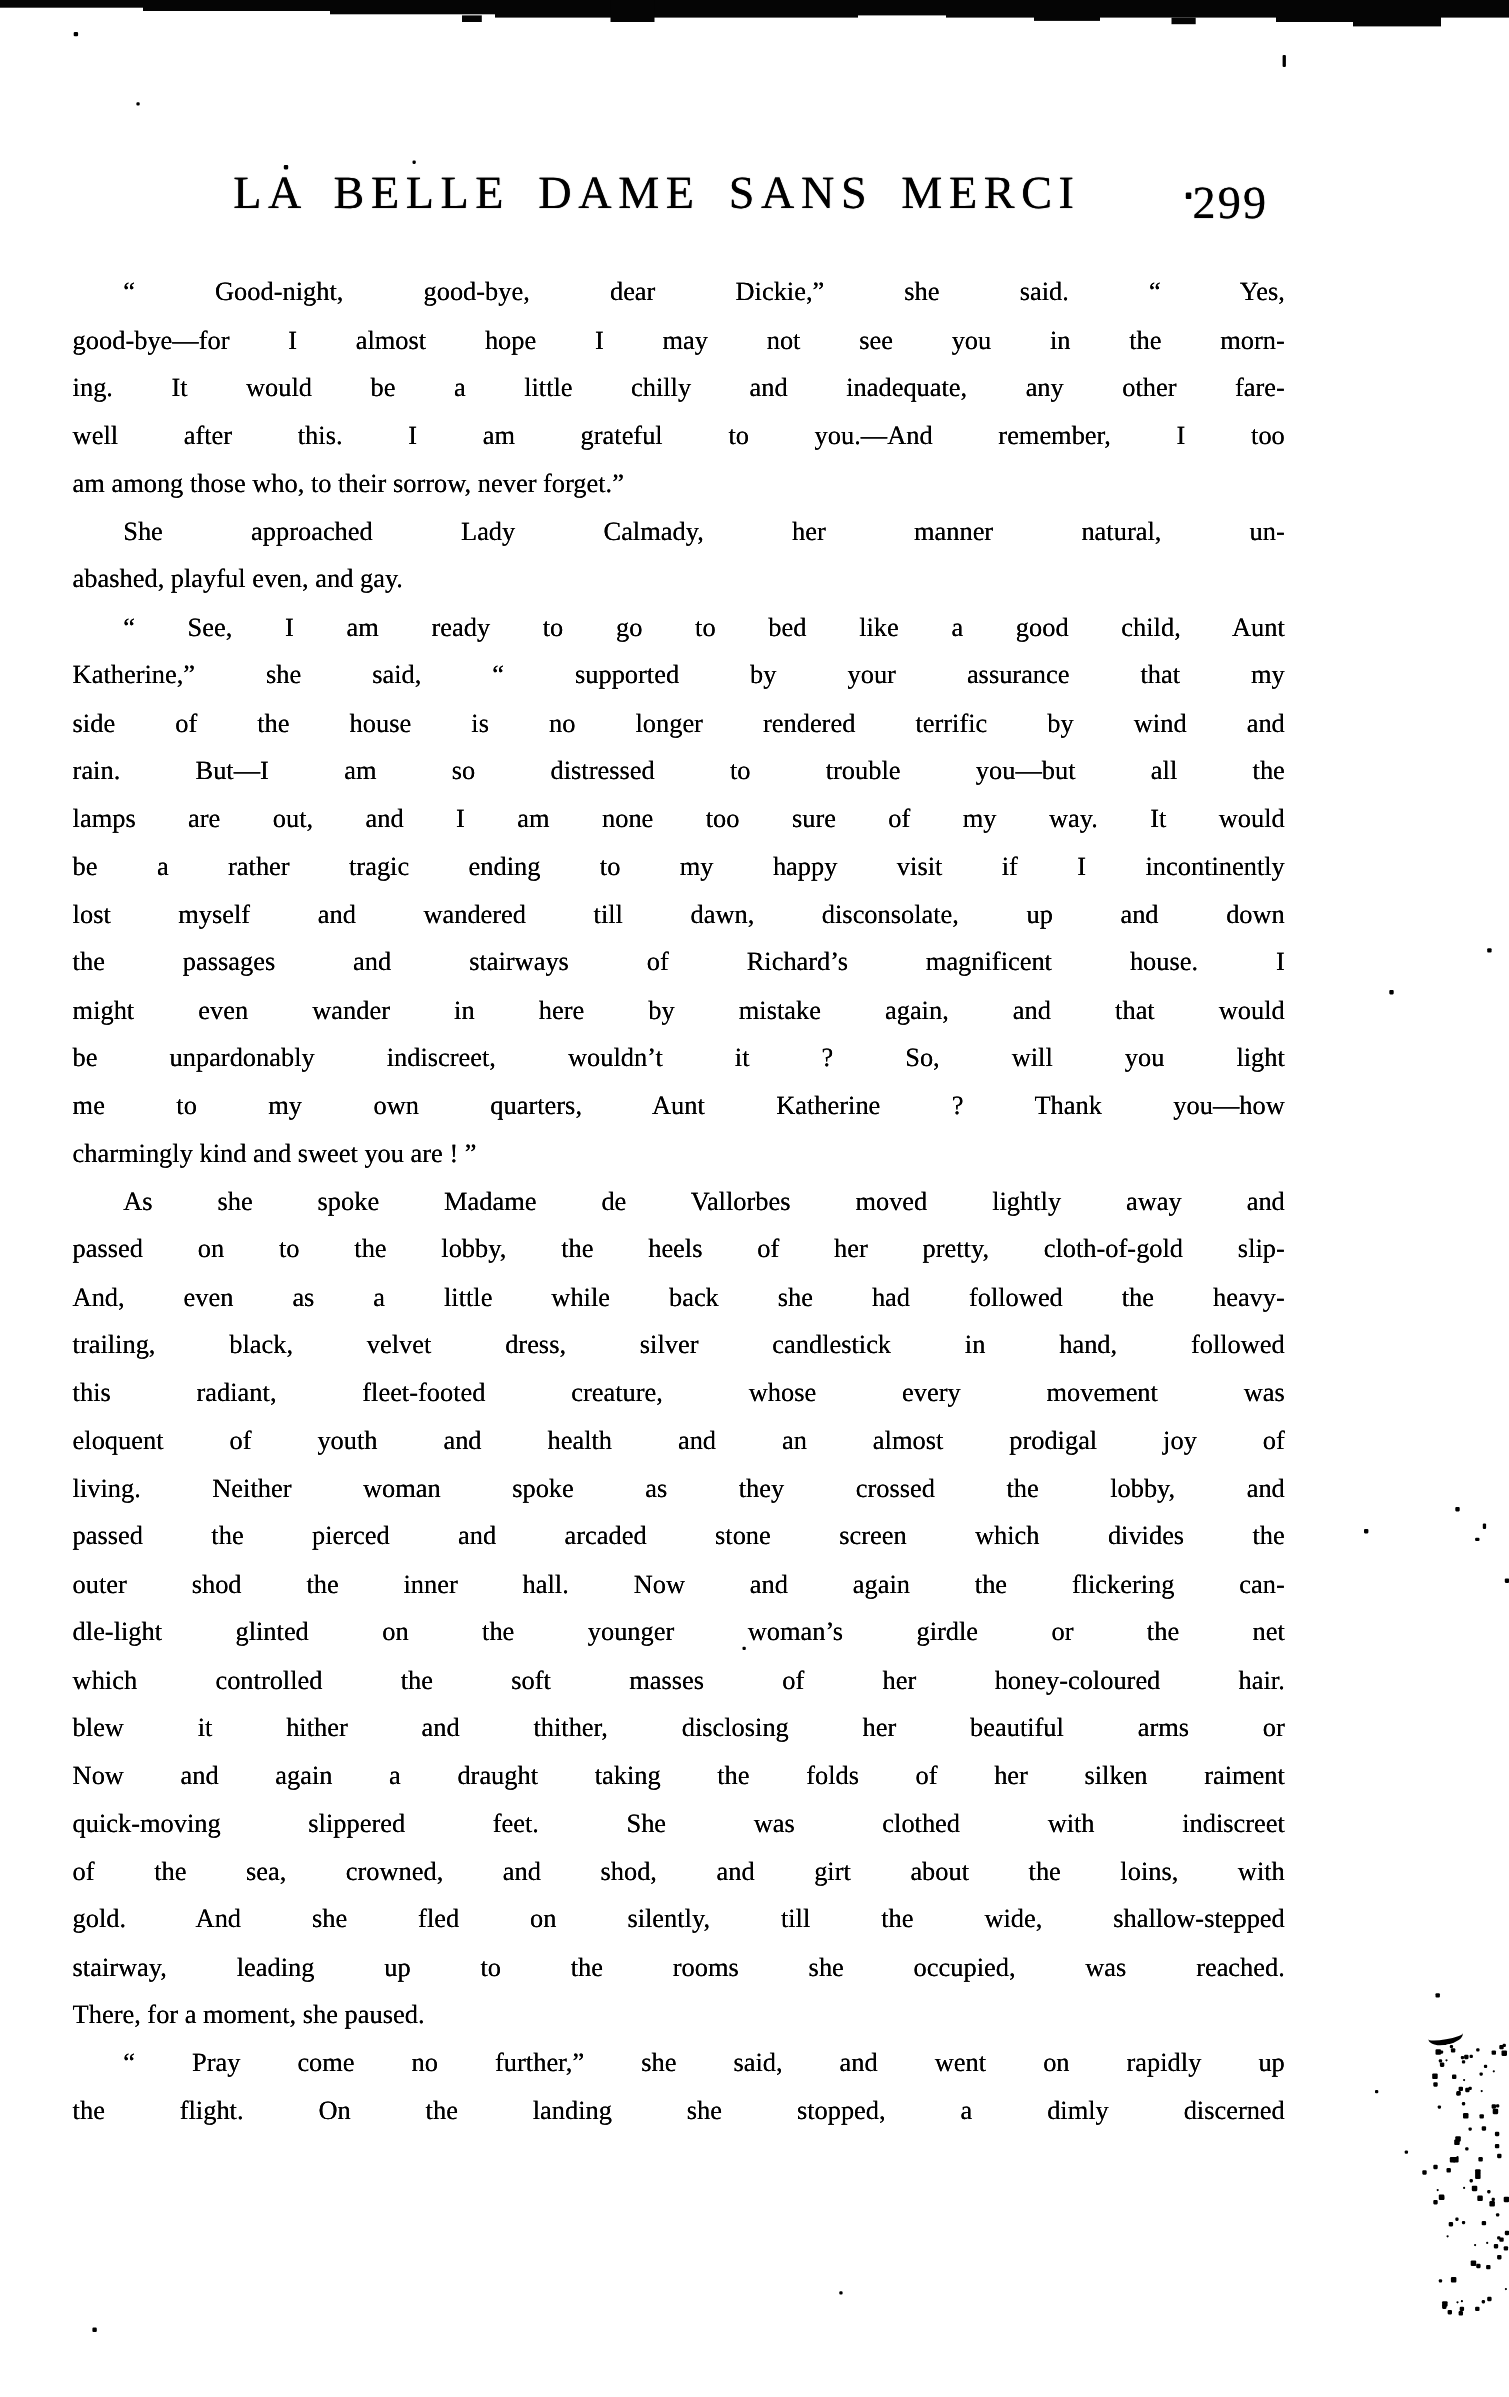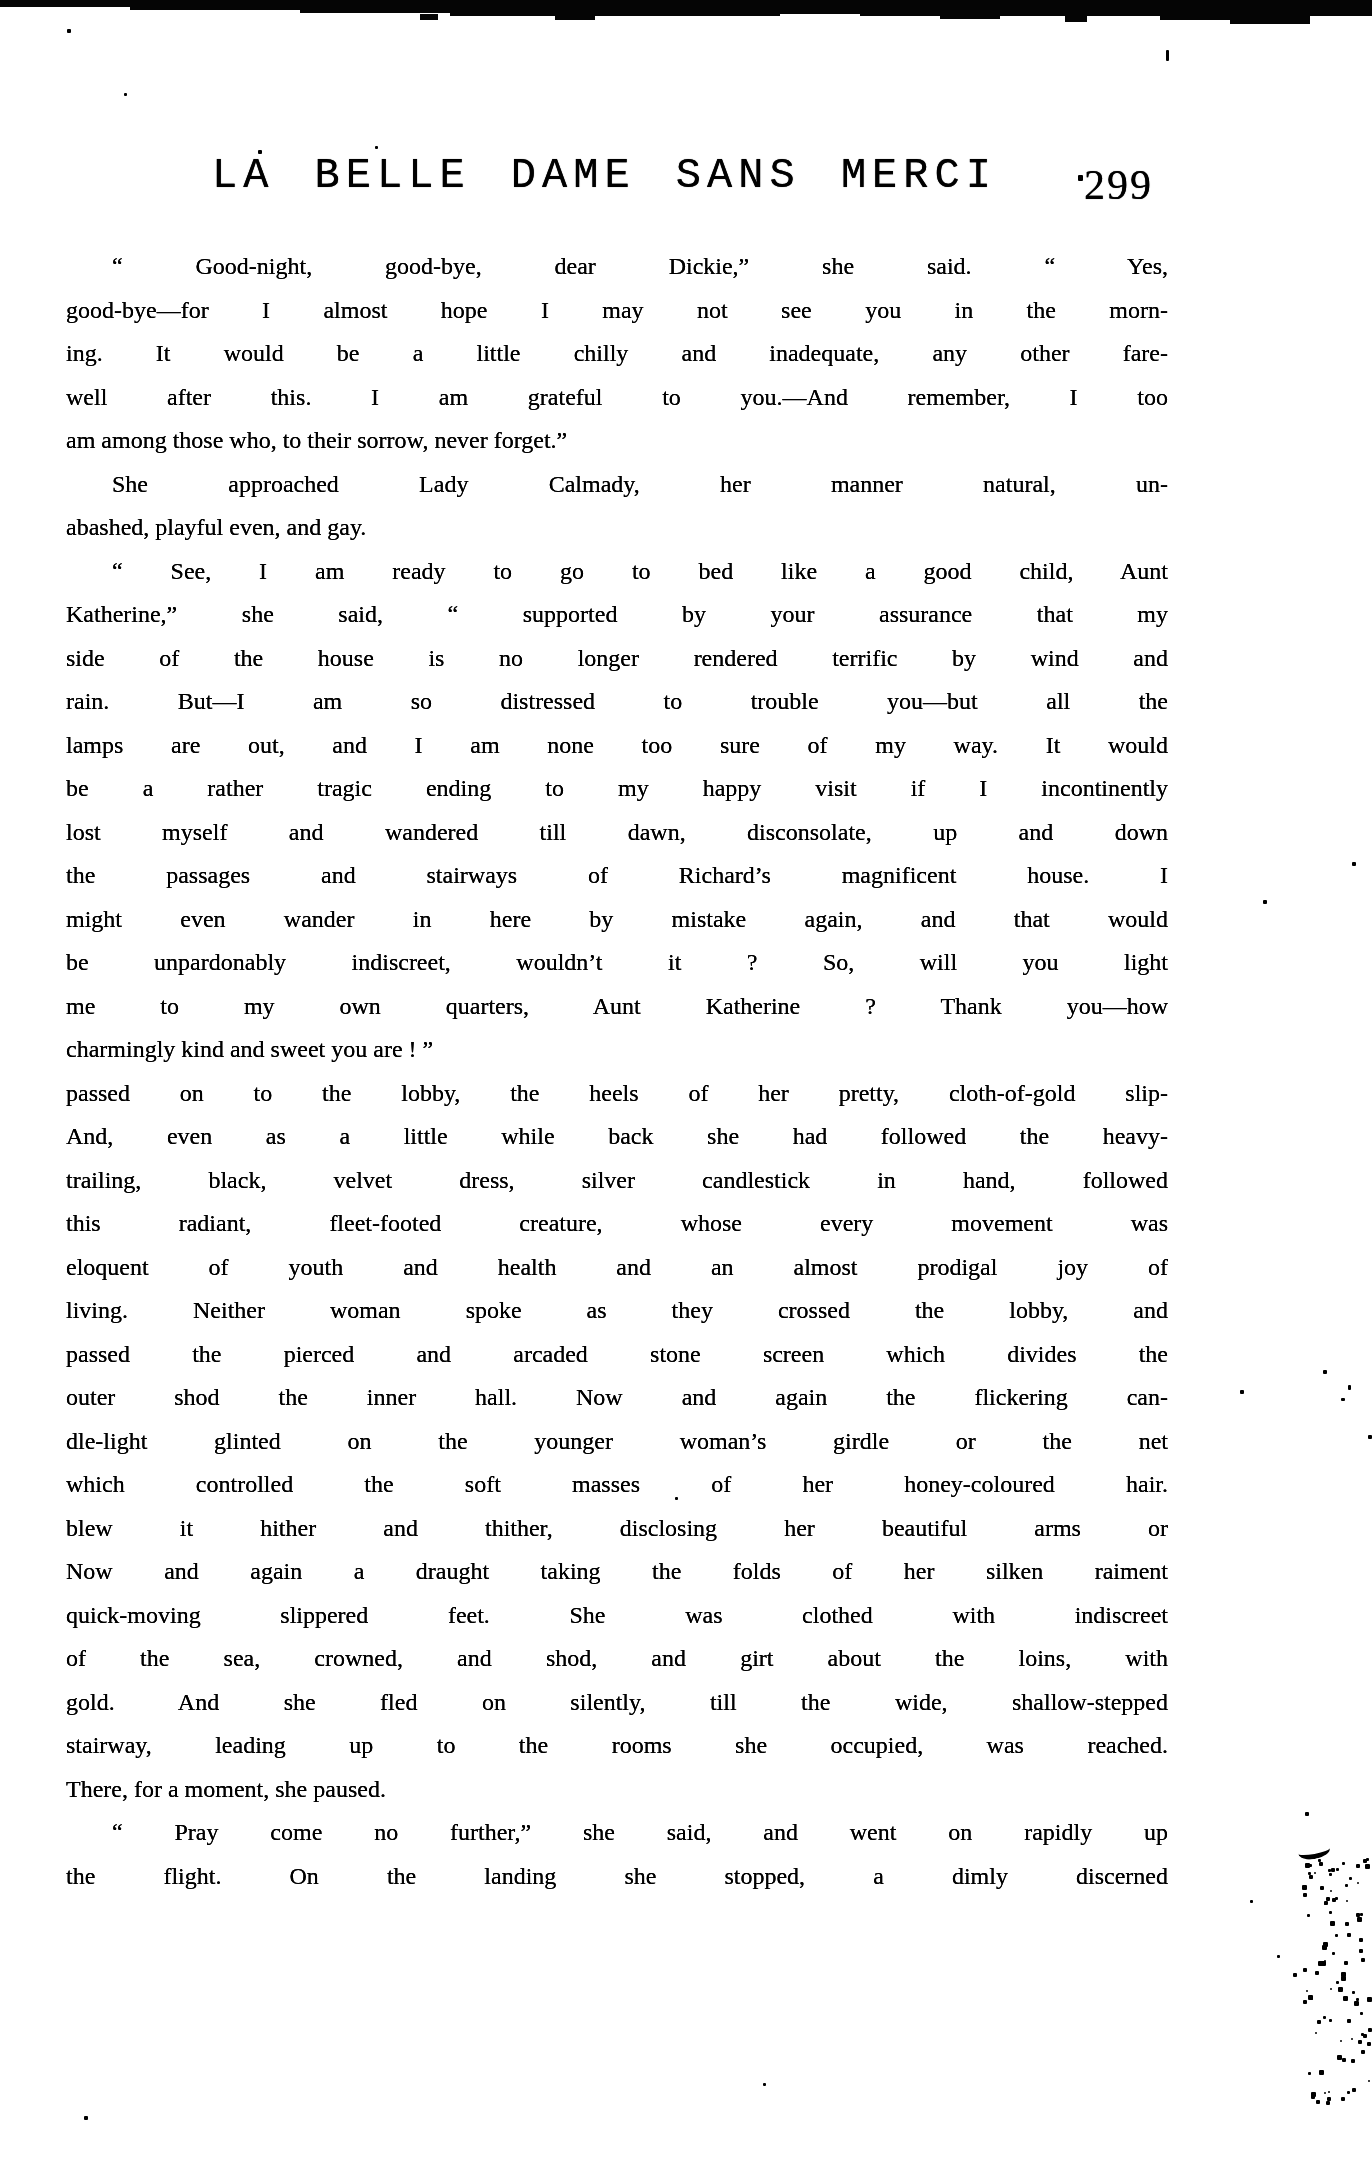--- a/index.html
+++ b/index.html
@@ -13,21 +13,20 @@
   }
   
   .band-seg{position:absolute;background:#050505;}
   
   #running-header{position:absolute;top:152px;left:0;width:100%;height:60px;}
   #page-header-title{
     position:absolute;left:212px;top:0;
     font-size:42px;letter-spacing:6px;word-spacing:9px;
     white-space:nowrap;
     text-shadow:0 0 0.7px #000;
-    font-family:Liberation Mono, monospace;
   }
   #page-number{
     position:absolute;left:1084px;top:9px;
     font-size:42px;letter-spacing:2px;
     text-shadow:0 0 0.7px #000;
   }
   
   #body-text{
     position:absolute;left:66px;top:245px;width:1102px;
     font-size:24px;line-height:43.5px;
@@ -90,20 +89,21 @@
         <div class="line just">lamps are out, and I am none too sure of my way.  It would</div>
         <div class="line just">be a rather tragic ending to my happy visit if I incontinently</div>
         <div class="line just">lost myself and wandered till dawn, disconsolate, up and down</div>
         <div class="line just">the passages and stairways of Richard’s magnificent house.  I</div>
         <div class="line just">might even wander in here by mistake again, and that would</div>
         <div class="line just">be unpardonably indiscreet, wouldn’t it ?  So, will you light</div>
         <div class="line just">me to my own quarters, Aunt Katherine ?  Thank you—how</div>
         <div class="line">charmingly kind and sweet you are ! ”</div>
       </div>
       <div class="para">
+        <div class="line indent just">As she spoke Madame de Vallorbes moved lightly away and</div>
         <div class="line just">passed on to the lobby, the heels of her pretty, cloth-of-gold slip-</div>
         <div class="line just">And, even as a little while back she had followed the heavy-</div>
         <div class="line just">trailing, black, velvet dress, silver candlestick in hand, followed</div>
         <div class="line just">this radiant, fleet-footed creature, whose every movement was</div>
         <div class="line just">eloquent of youth and health and an almost prodigal joy of</div>
         <div class="line just">living.  Neither woman spoke as they crossed the lobby, and</div>
         <div class="line just">passed the pierced and arcaded stone screen which divides the</div>
         <div class="line just">outer shod the inner hall.  Now and again the flickering can-</div>
         <div class="line just">dle-light glinted on the younger woman’s girdle or the net</div>
         <div class="line just">which controlled the soft masses of her honey-coloured hair.</div>

